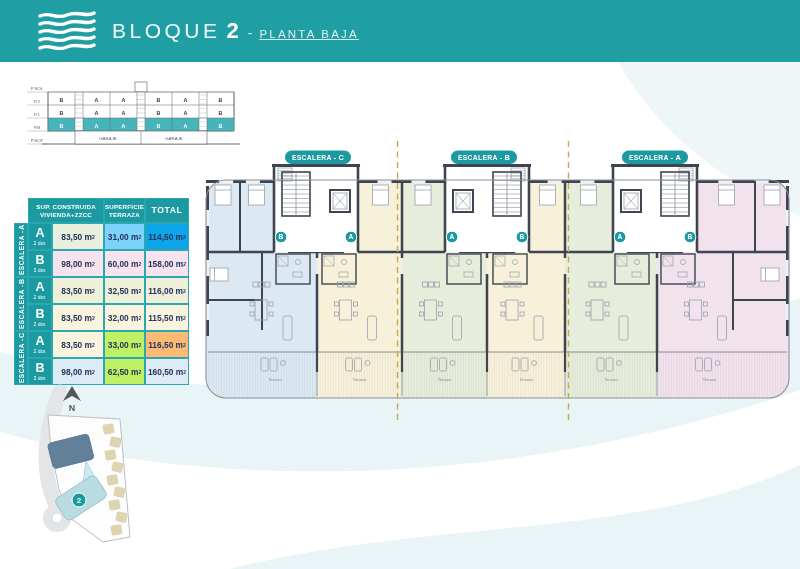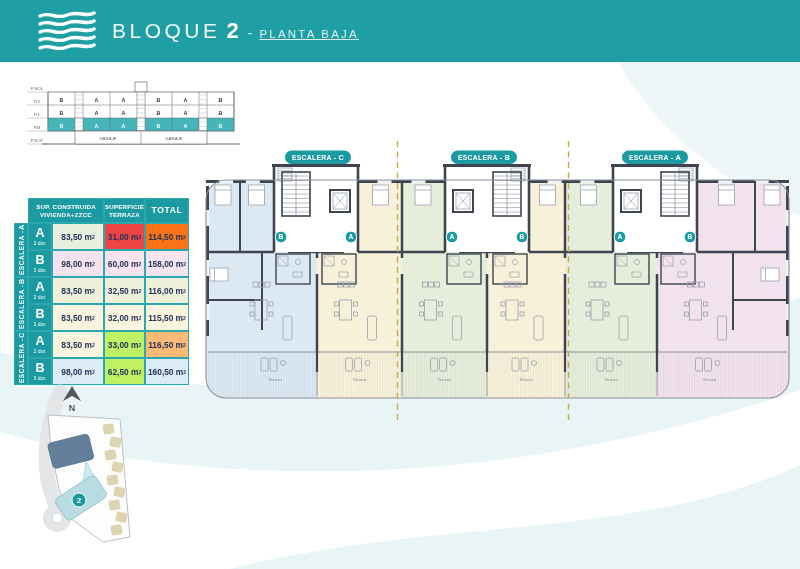--- a/index.html
+++ b/index.html
@@ -189,22 +189,22 @@
       <div class="hd total" style="grid-area: 1 / 5;">TOTAL</div>
       <div class="rot" style="grid-area: 2 / 1 / 4;">
         <span>ESCALERA - </span>
         <b>A</b>
       </div>
       <div class="ltr" style="grid-area: 2 / 2;">
         <span class="L">A</span>
         <span class="d">2 dor.</span>
       </div>
       <div class="val" style="grid-area: 2 / 3; background: rgb(232, 239, 220);">83,50&nbsp;m<sup>2</sup></div>
-      <div class="val" style="grid-area: 2 / 4; background: #ef4444;">31,00&nbsp;m<sup>2</sup></div>
-      <div class="val" style="grid-area: 2 / 5; background: #f97316;">114,50&nbsp;m<sup>2</sup></div>
+      <div class="val" style="grid-area: 2 / 4; background: #7dd3fc;">31,00&nbsp;m<sup>2</sup></div>
+      <div class="val" style="grid-area: 2 / 5; background: #0ea5e9;">114,50&nbsp;m<sup>2</sup></div>
       <div class="ltr" style="grid-area: 3 / 2;">
         <span class="L">B</span>
         <span class="d">3 dor.</span>
       </div>
       <div class="val" style="grid-area: 3 / 3; background: rgb(247, 227, 238);">98,00&nbsp;m<sup>2</sup></div>
       <div class="val" style="grid-area: 3 / 4; background: rgb(247, 227, 238);">60,00&nbsp;m<sup>2</sup></div>
       <div class="val" style="grid-area: 3 / 5; background: rgb(247, 227, 238);">158,00&nbsp;m<sup>2</sup></div>
       <div class="rot" style="grid-area: 4 / 1 / 6;">
         <span>ESCALERA - </span>
         <b>B</b>

